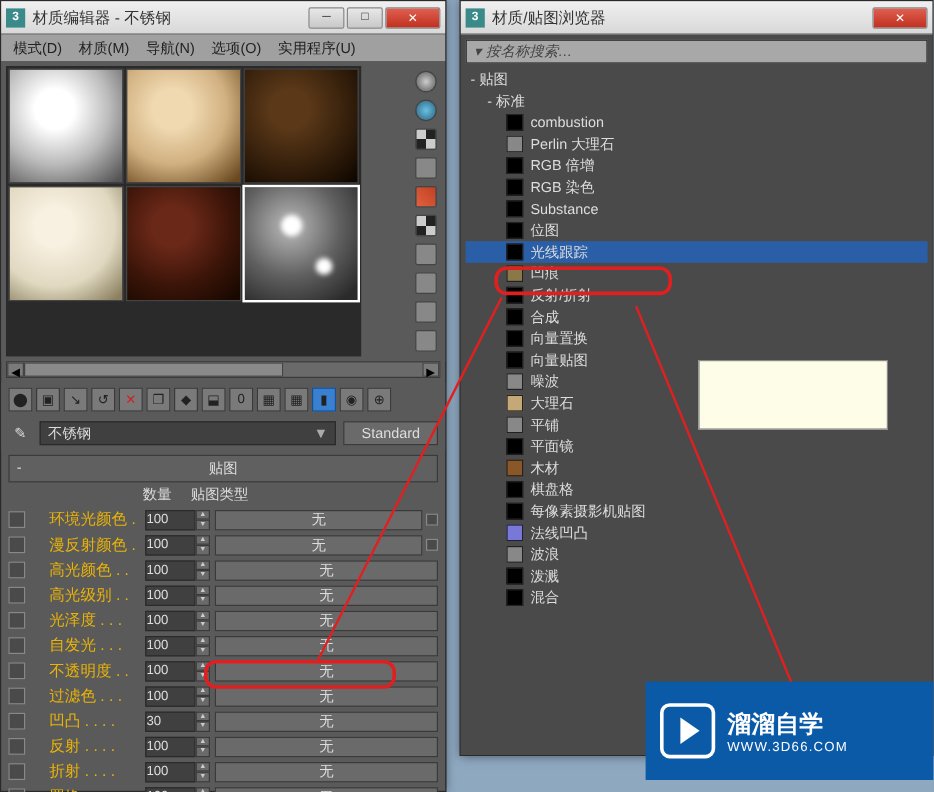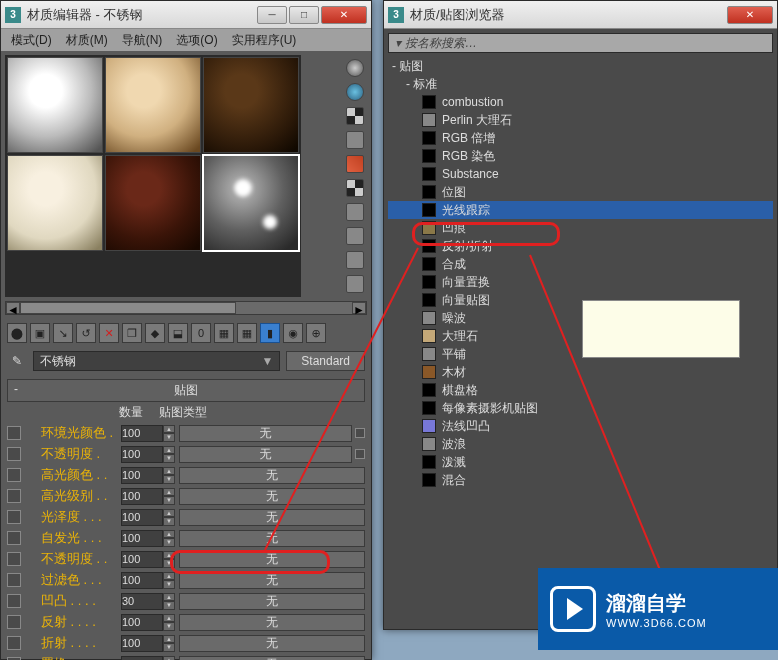--- a/index.html
+++ b/index.html
@@ -414,21 +414,21 @@
           <div class="spin">100</div>
           <div class="spinbtn">
             <div>▲</div>
             <div>▼</div>
           </div>
           <div class="slot">无</div>
           <div class="tail"></div>
         </div>
         <div class="map-row">
           <div class="chk"></div>
-          <div class="label">不透明度 .</div>
+          <div class="label">漫反射颜色 .</div>
           <div class="spin">100</div>
           <div class="spinbtn">
             <div>▲</div>
             <div>▼</div>
           </div>
           <div class="slot">无</div>
           <div class="tail"></div>
         </div>
         <div class="map-row">
           <div class="chk"></div>
@@ -606,20 +606,24 @@
             <div class="sw" style="background:#888;"></div>
             <span>噪波</span>
           </div>
           <div class="tree-node l2">
             <div class="sw" style="background:#c4a878;"></div>
             <span>大理石</span>
           </div>
           <div class="tree-node l2">
             <div class="sw" style="background:#888;"></div>
             <span>平铺</span>
+          </div>
+          <div class="tree-node l2">
+            <div class="sw" style="background:#000;"></div>
+            <span>平面镜</span>
           </div>
           <div class="tree-node l2">
             <div class="sw" style="background:#8a5828;"></div>
             <span>木材</span>
           </div>
           <div class="tree-node l2">
             <div class="sw" style="background:#000;"></div>
             <span>棋盘格</span>
           </div>
           <div class="tree-node l2">

